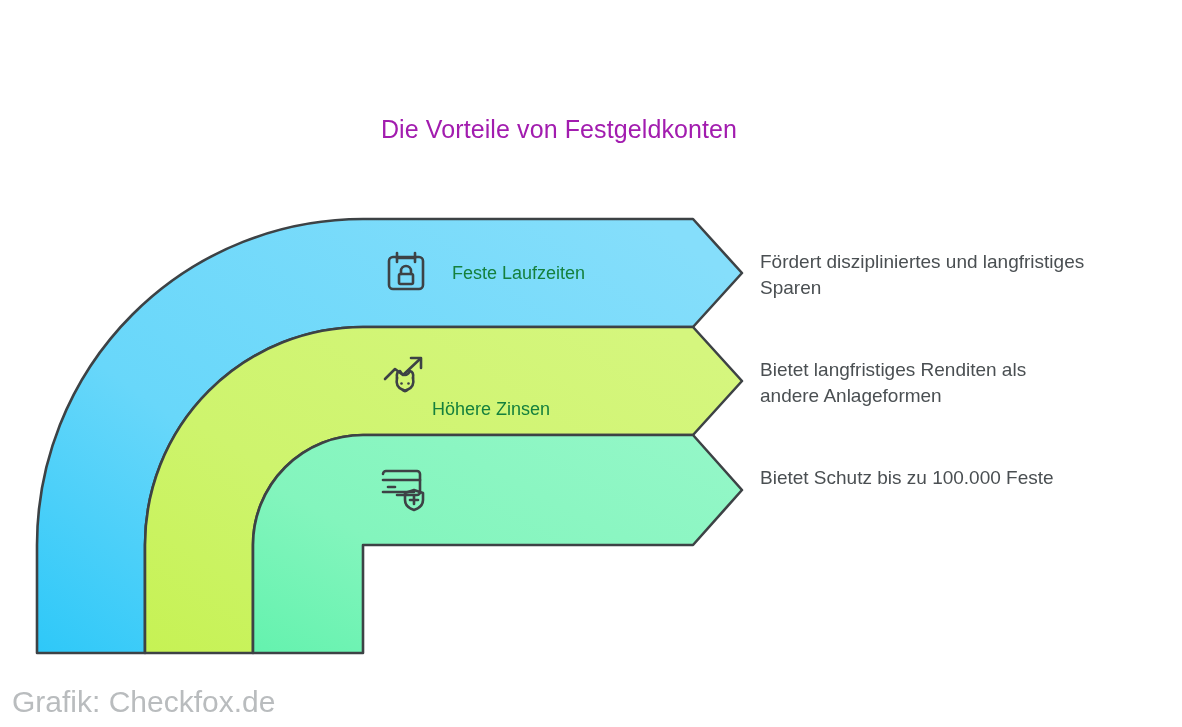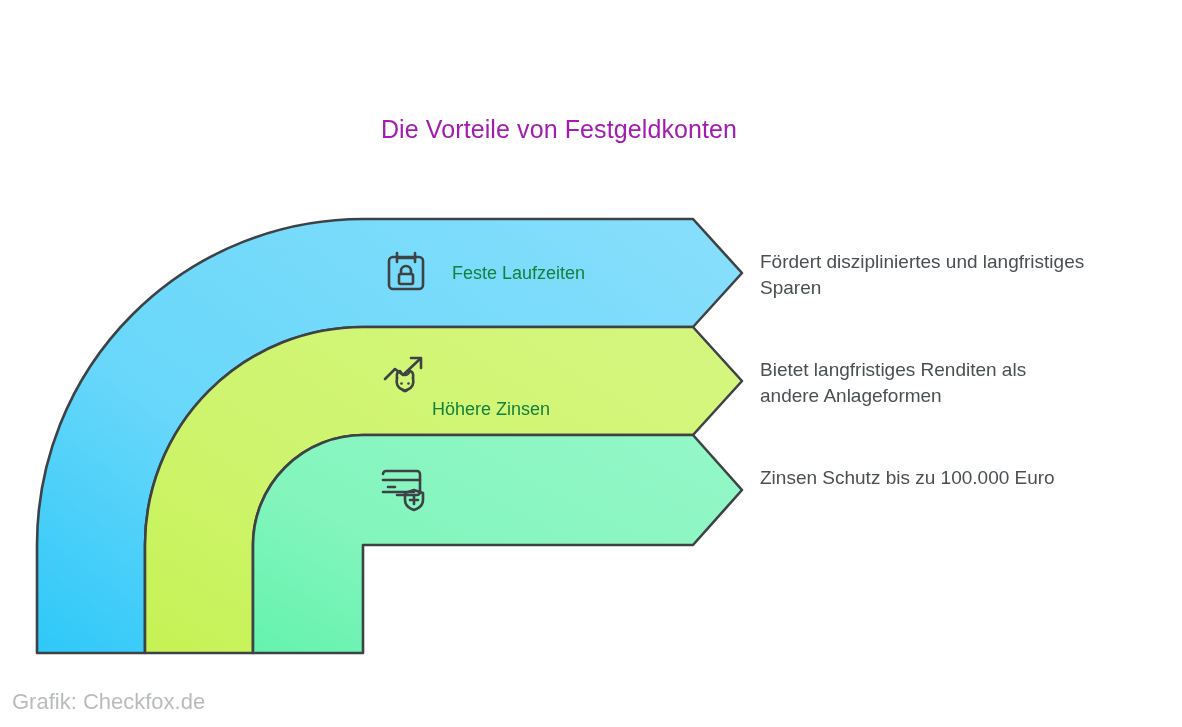--- a/index.html
+++ b/index.html
@@ -65,21 +65,21 @@
     width: 330px;
     font-size: 19px;
     line-height: 26px;
     color: #4a4f52;
   }
   
   .footer-credit {
     position: absolute;
     left: 12px;
     top: 687px;
-    font-size: 22px;
+    font-size: 30px;
     color: #b9bcbe;
     line-height: 30px;
   }
 </style>
 </head>
 <body>
 
 <div id="infographic">
 
   <div class="chart-title">Die Vorteile von Festgeldkonten</div>
@@ -170,17 +170,17 @@
       <path d="M27 31 l9 -3 l9 3 v7 q0 7 -9 10 q-9 -3 -9 -10 z"></path>
       <path d="M36 34 v8"></path>
       <path d="M32 38 h8"></path>
     </svg>
   </div>
 
   <div class="desc" style="top:249px;">Fördert diszipliniertes und langfristiges Sparen</div>
 
   <div class="desc" style="top:357px;">Bietet langfristiges Renditen als andere Anlageformen</div>
 
-  <div class="desc" style="top:465px;">Zinsen Schutz bis zu 100.000 Euro</div>
+  <div class="desc" style="top:465px;">Bietet Schutz bis zu 100.000 Feste</div>
 
   <div class="footer-credit">Grafik: Checkfox.de</div>
 
 </div>
 
 </body></html>

